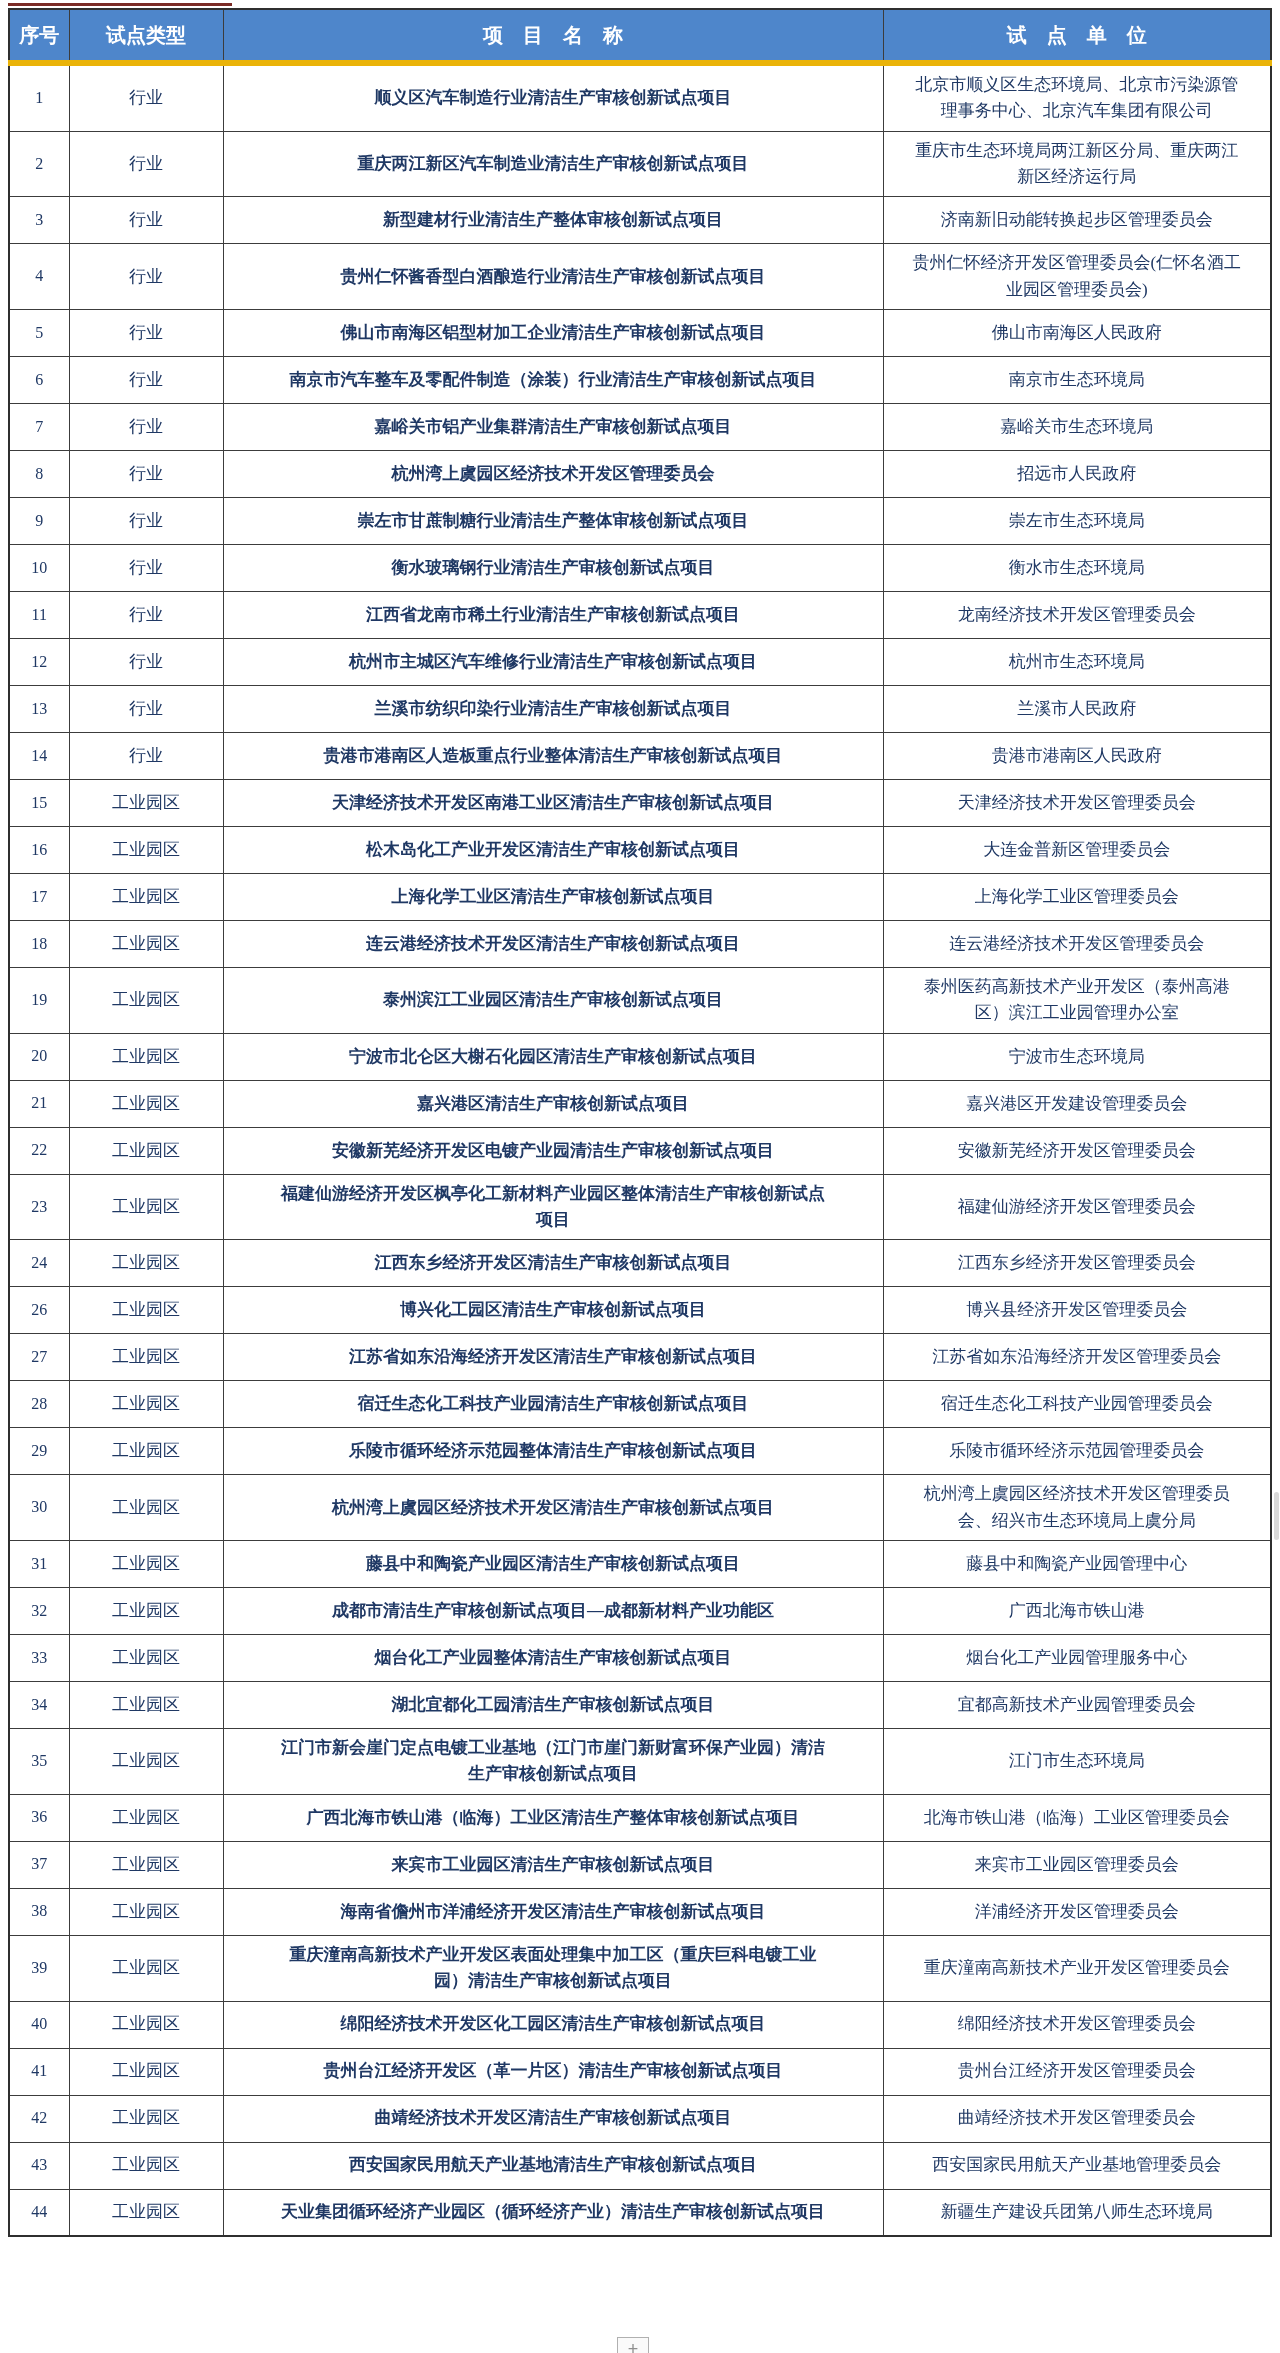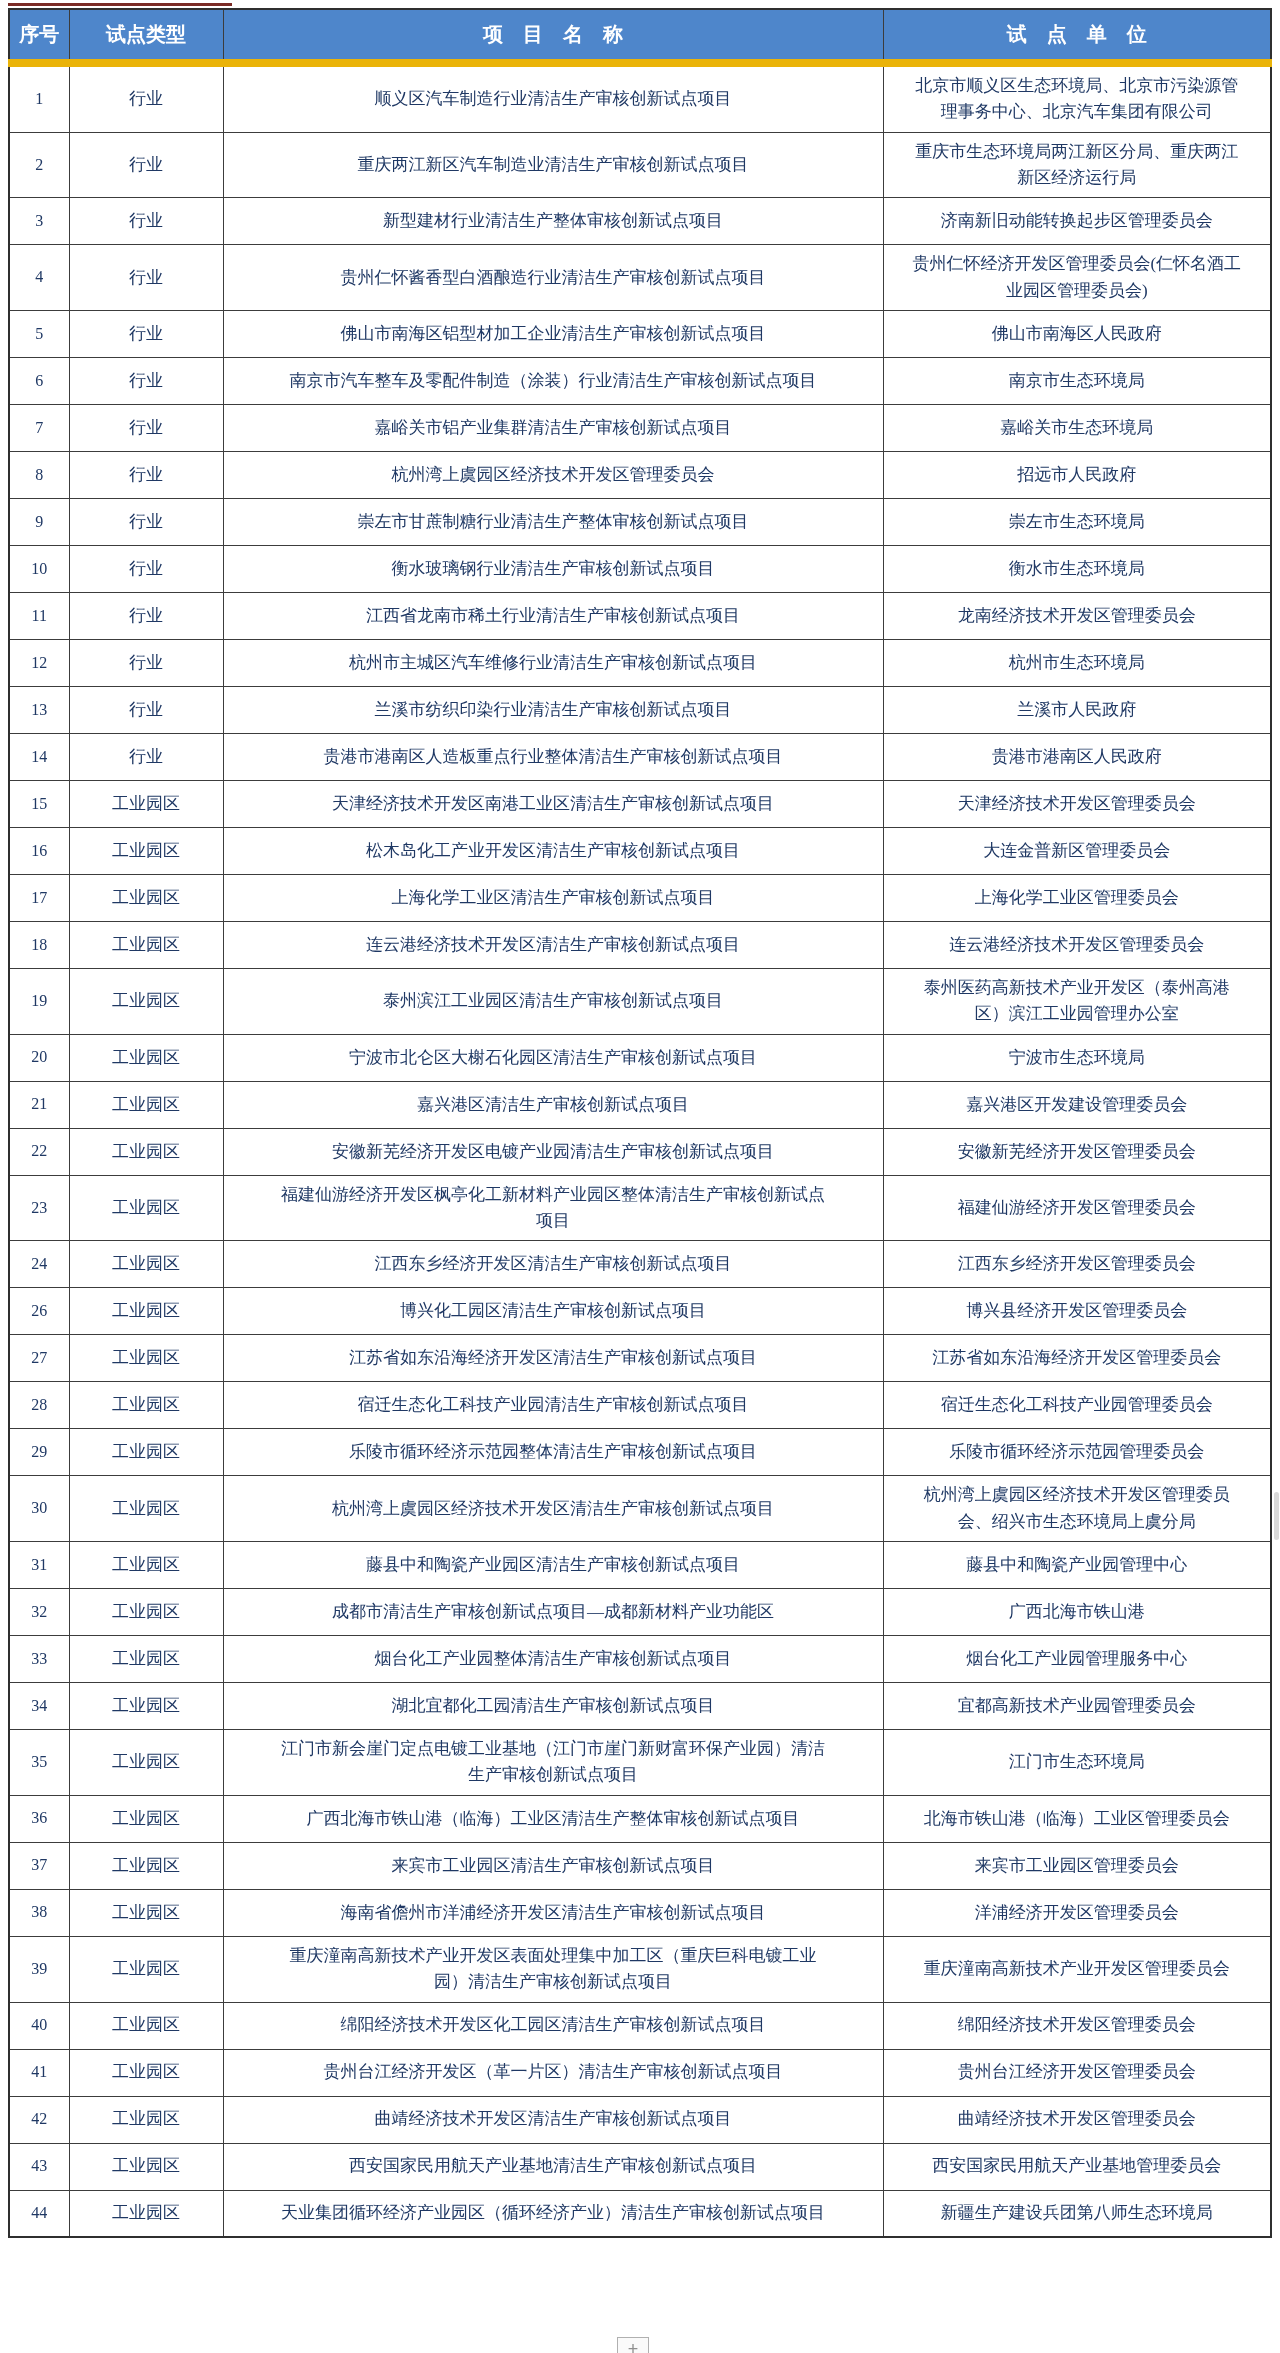--- a/index.html
+++ b/index.html
@@ -40,36 +40,37 @@
     vertical-align: middle;
   }
   table.pilot-table { border: 2px solid #2f2f2f; }
   table.pilot-table thead th {
     background: var(--header-bg, #4e86cb);
     color: var(--header-fg, #ffffff);
     font-family: Liberation Sans, sans-serif;
     font-weight: bold;
     font-size: 20px;
     height: 54px;
-    border-bottom: 8px solid #eab308;
+    border-bottom: 6px solid #eab308;
   }
   table.pilot-table tbody td {
     font-size: 17px;
     line-height: 1.55;
     height: 47px;
     padding: 6px 4px;
   }
   table.pilot-table tbody td.cell-no {
     font-size: 16px;
   }
   table.pilot-table tbody td.cell-type {
     padding: 2px 6px;
   }
   table.pilot-table tbody td.cell-proj {
     padding: 6px 50px;
+    font-weight: bold;
   }
   table.pilot-table tbody td.cell-unit {
     padding: 6px 28px;
   }
   .add-button {
     position: absolute;
     left: 617px;
     top: 2337px;
     width: 32px;
     height: 26px;

